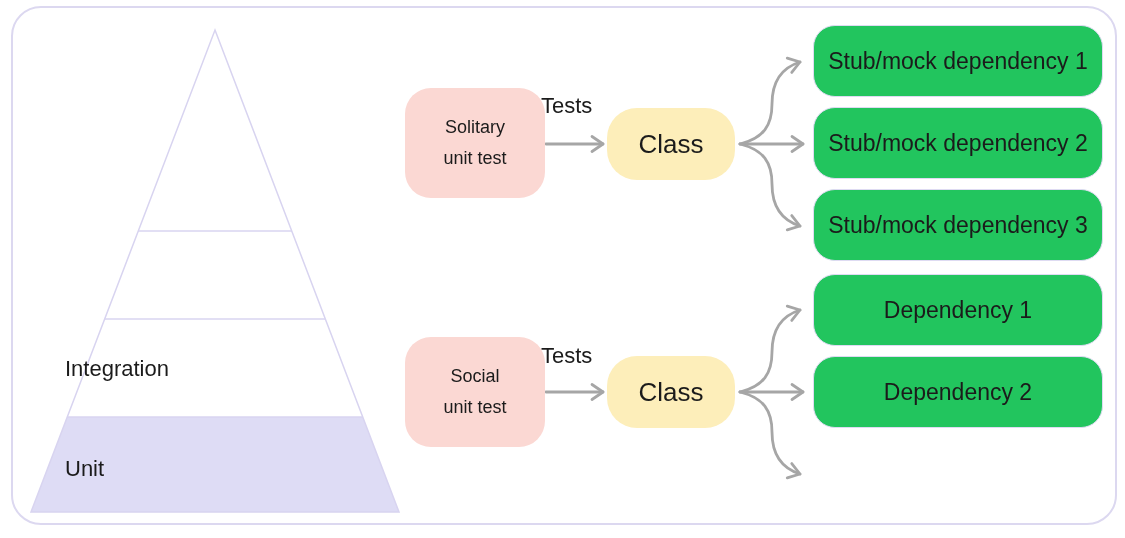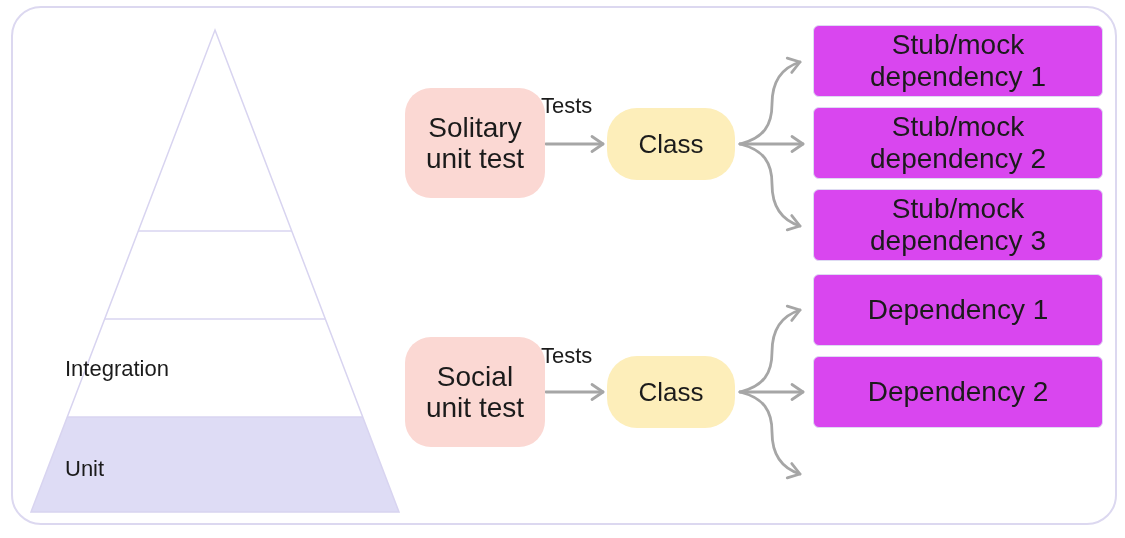--- a/index.html
+++ b/index.html
@@ -10,25 +10,25 @@
   .frame{
     position:absolute;left:11px;top:6px;width:1106px;height:519px;box-sizing:border-box;
     border:2px solid #dcd8f0;border-radius:30px;background:#ffffff;
   }
   .overlay{position:absolute;left:0;top:0;width:1125px;height:538px;}
   .label{position:absolute;text-align:left;font-size:22px;line-height:26px;font-weight:500;}
   .pyr-label{left:65px;width:300px;}
   .box{position:absolute;box-sizing:border-box;display:flex;flex-direction:column;
        align-items:center;justify-content:center;text-align:center;}
   .source-box{left:405px;width:140px;height:110px;background:#fbd8d3;border-radius:26px;
-              font-size:28px;line-height:31px;font-weight:500;}
+              font-size:18px;line-height:31px;font-weight:500;}
   .class-box{left:607px;width:128px;height:72px;background:#fdeeba;border-radius:30px;
              font-size:26px;font-weight:500;}
-  .dep-box{left:813px;width:290px;height:72px;background:#d946ef;border:1.5px solid #dedbf2;
-           border-radius:6px;font-size:28px;font-weight:500;}
+  .dep-box{left:813px;width:290px;height:72px;background:#22c55e;border:1.5px solid #dedbf2;
+           border-radius:22px;font-size:23px;font-weight:500;}
   .tests-label{left:541px;width:72px;font-size:22px;line-height:26px;}
 </style>
 </head>
 <body>
 
 <div class="canvas">
 
   <div class="frame"></div>
 
   <svg class="overlay" viewBox="0 0 1125 538">

